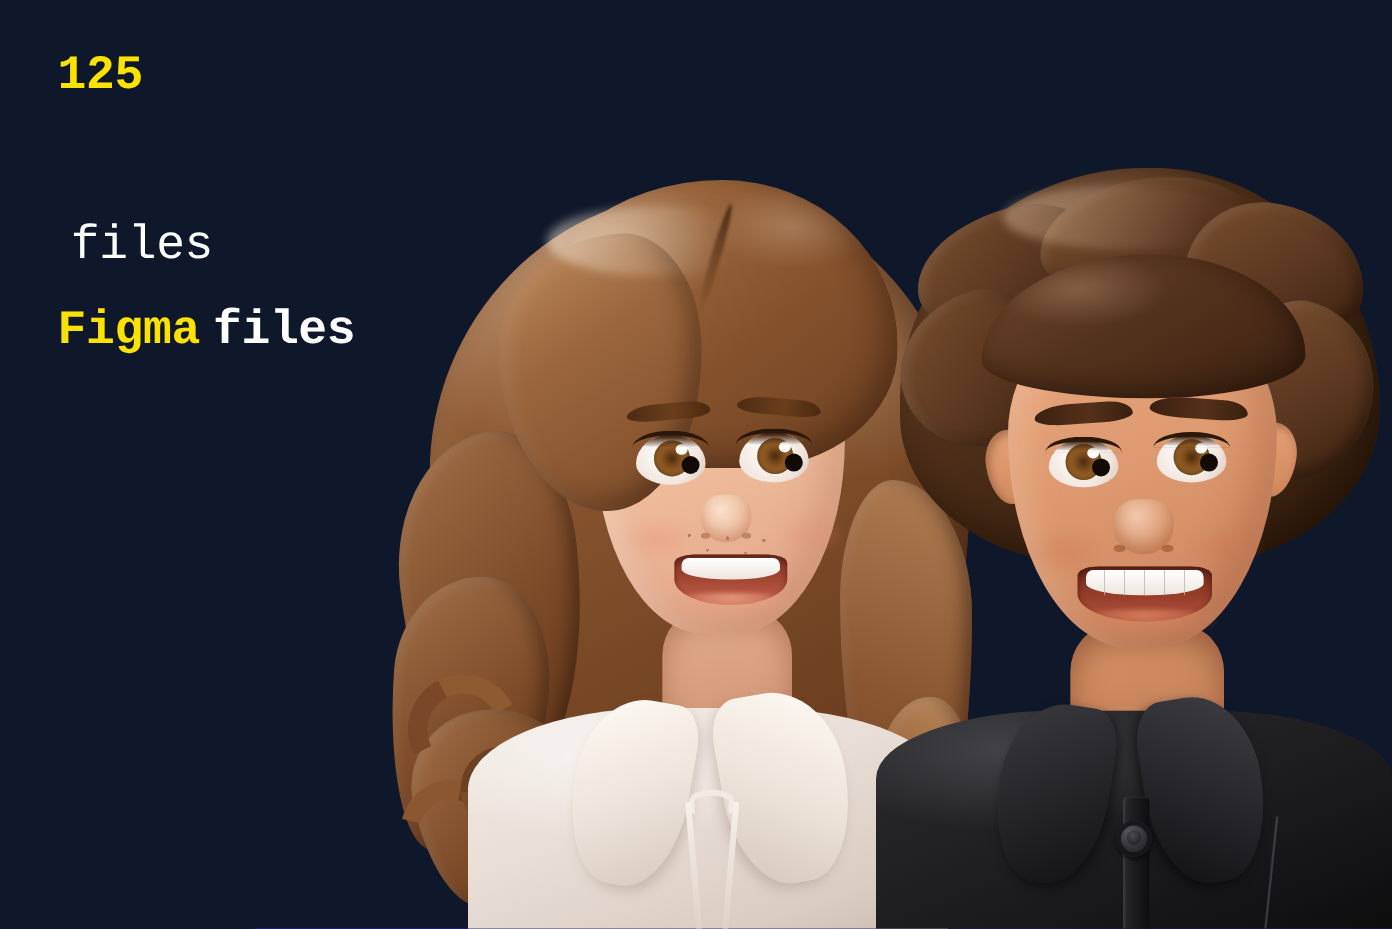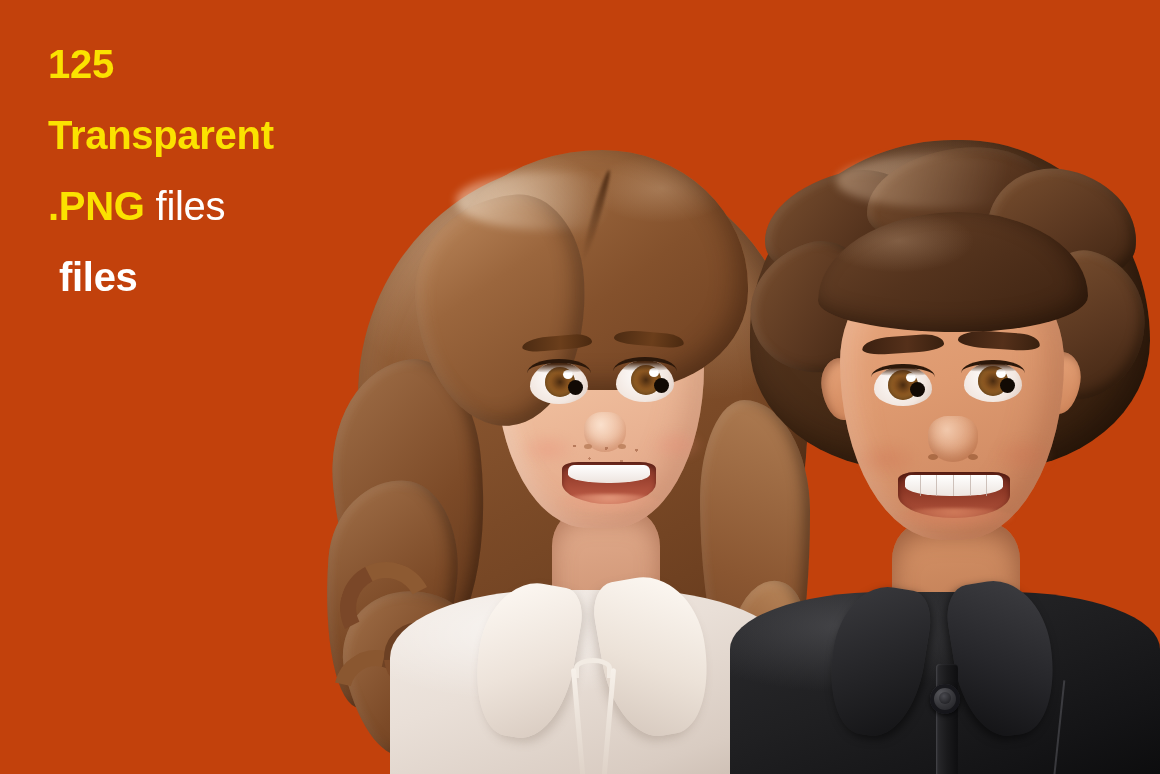--- a/index.html
+++ b/index.html
@@ -491,41 +491,40 @@
   .m-shoulder-seam {
     position:absolute; left:318px; top:540px;
     width:2px; height:102px; z-index:17;
     background:rgba(110,110,116,.42);
     transform:rotate(6deg);
   }
 </style>
 </head>
 <body>
 
-<div id="stage" style="background: #c2410c;">
+<div id="stage" style="background: #0f172a; font-family: Liberation Mono, monospace;">
 
   <div class="feature-list">
 
     <div class="feature-row">
       <span class="ft hl" style="color: rgb(251, 226, 0);">125</span>
       <span class="sp"></span>
     </div>
 
     <div class="feature-row">
-      <span class="ft hl" style="color: rgb(251, 226, 0);">Transparent</span>
       <span class="sp"></span>
     </div>
 
     <div class="feature-row">
-      <span class="ft hl" style="color: rgb(251, 226, 0);">.PNG</span>
       <span class="sp"></span>
       <span class="ft rg" style="color: rgb(255, 255, 255);">files</span>
     </div>
 
     <div class="feature-row">
+      <span class="ft hl" style="color: rgb(251, 226, 0);">Figma</span>
       <span class="sp"></span>
       <span class="ft bd" style="color: rgb(255, 255, 255);">files</span>
     </div>
 
   </div>
 
   <div class="avatar" id="female">
     <div class="f-hair-back"></div>
     <div class="f-lock r1"></div>
     <div class="f-lock r2"></div>

